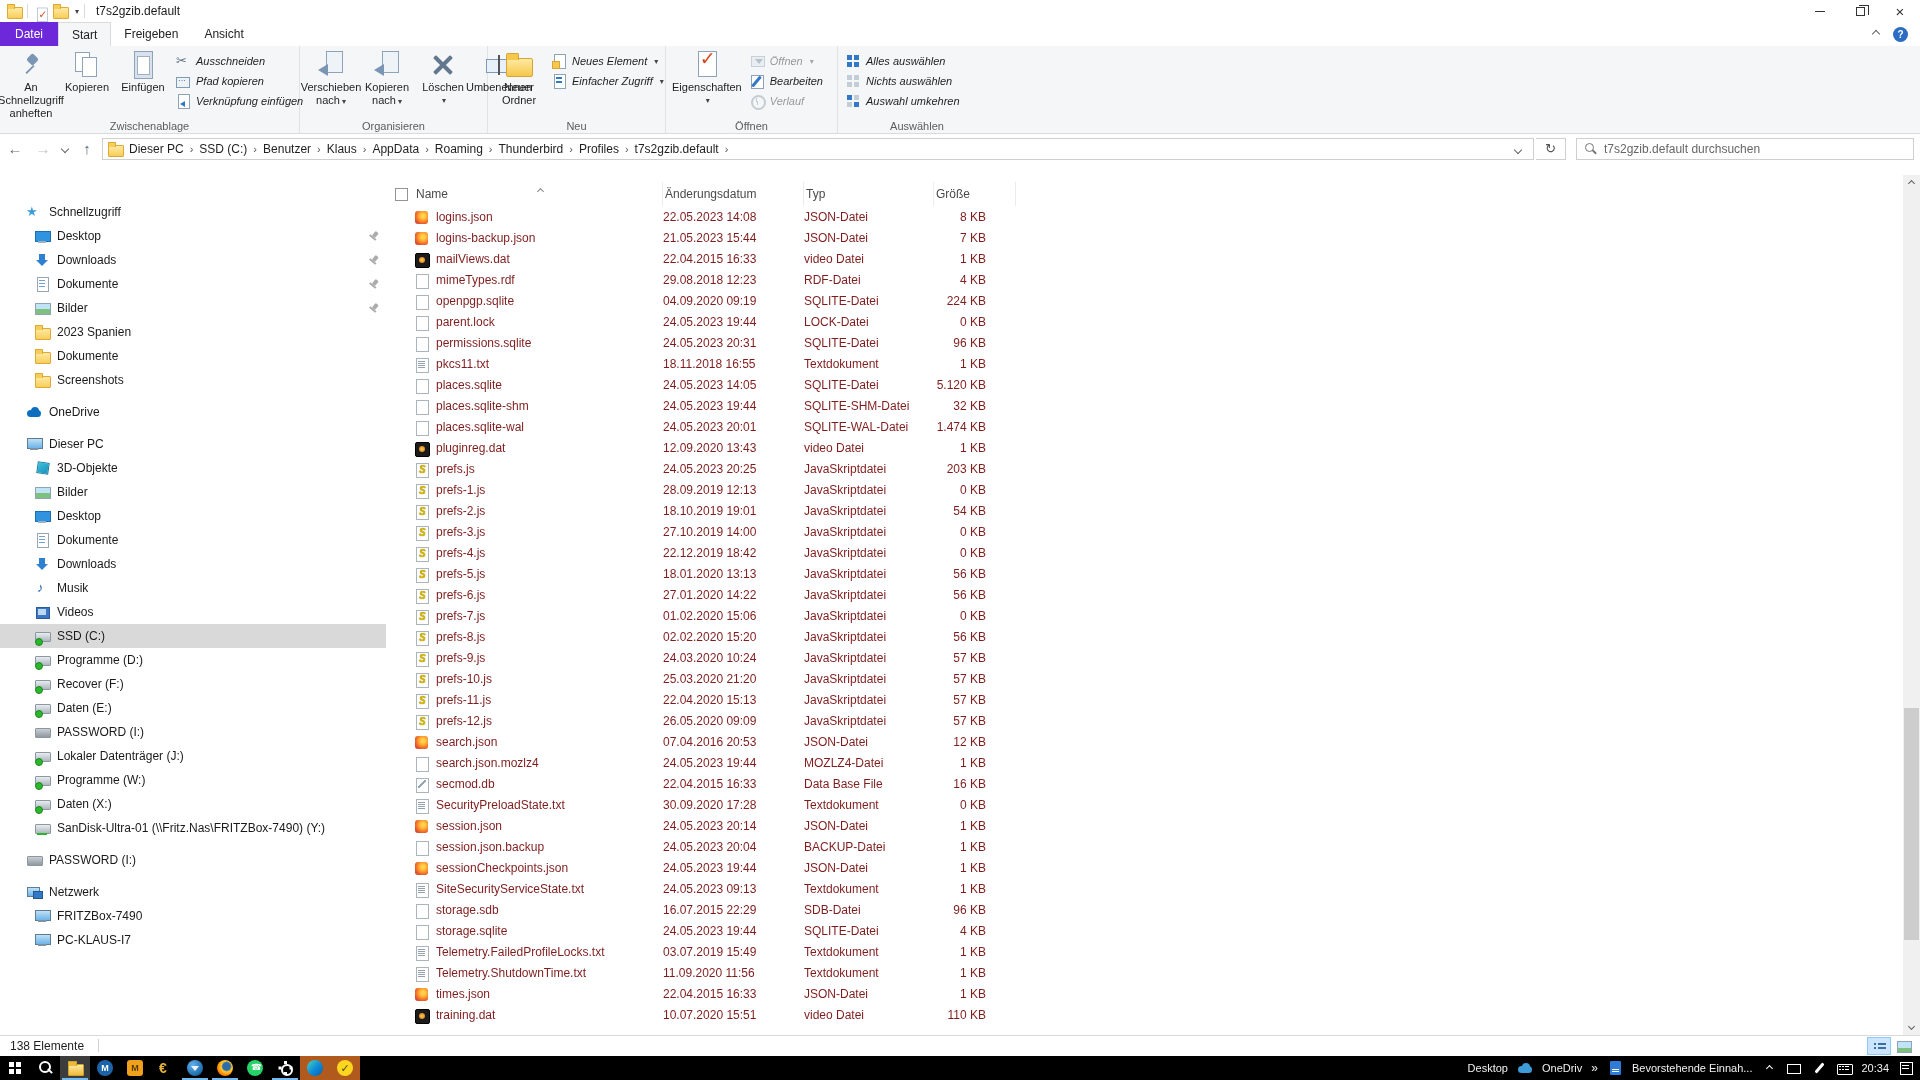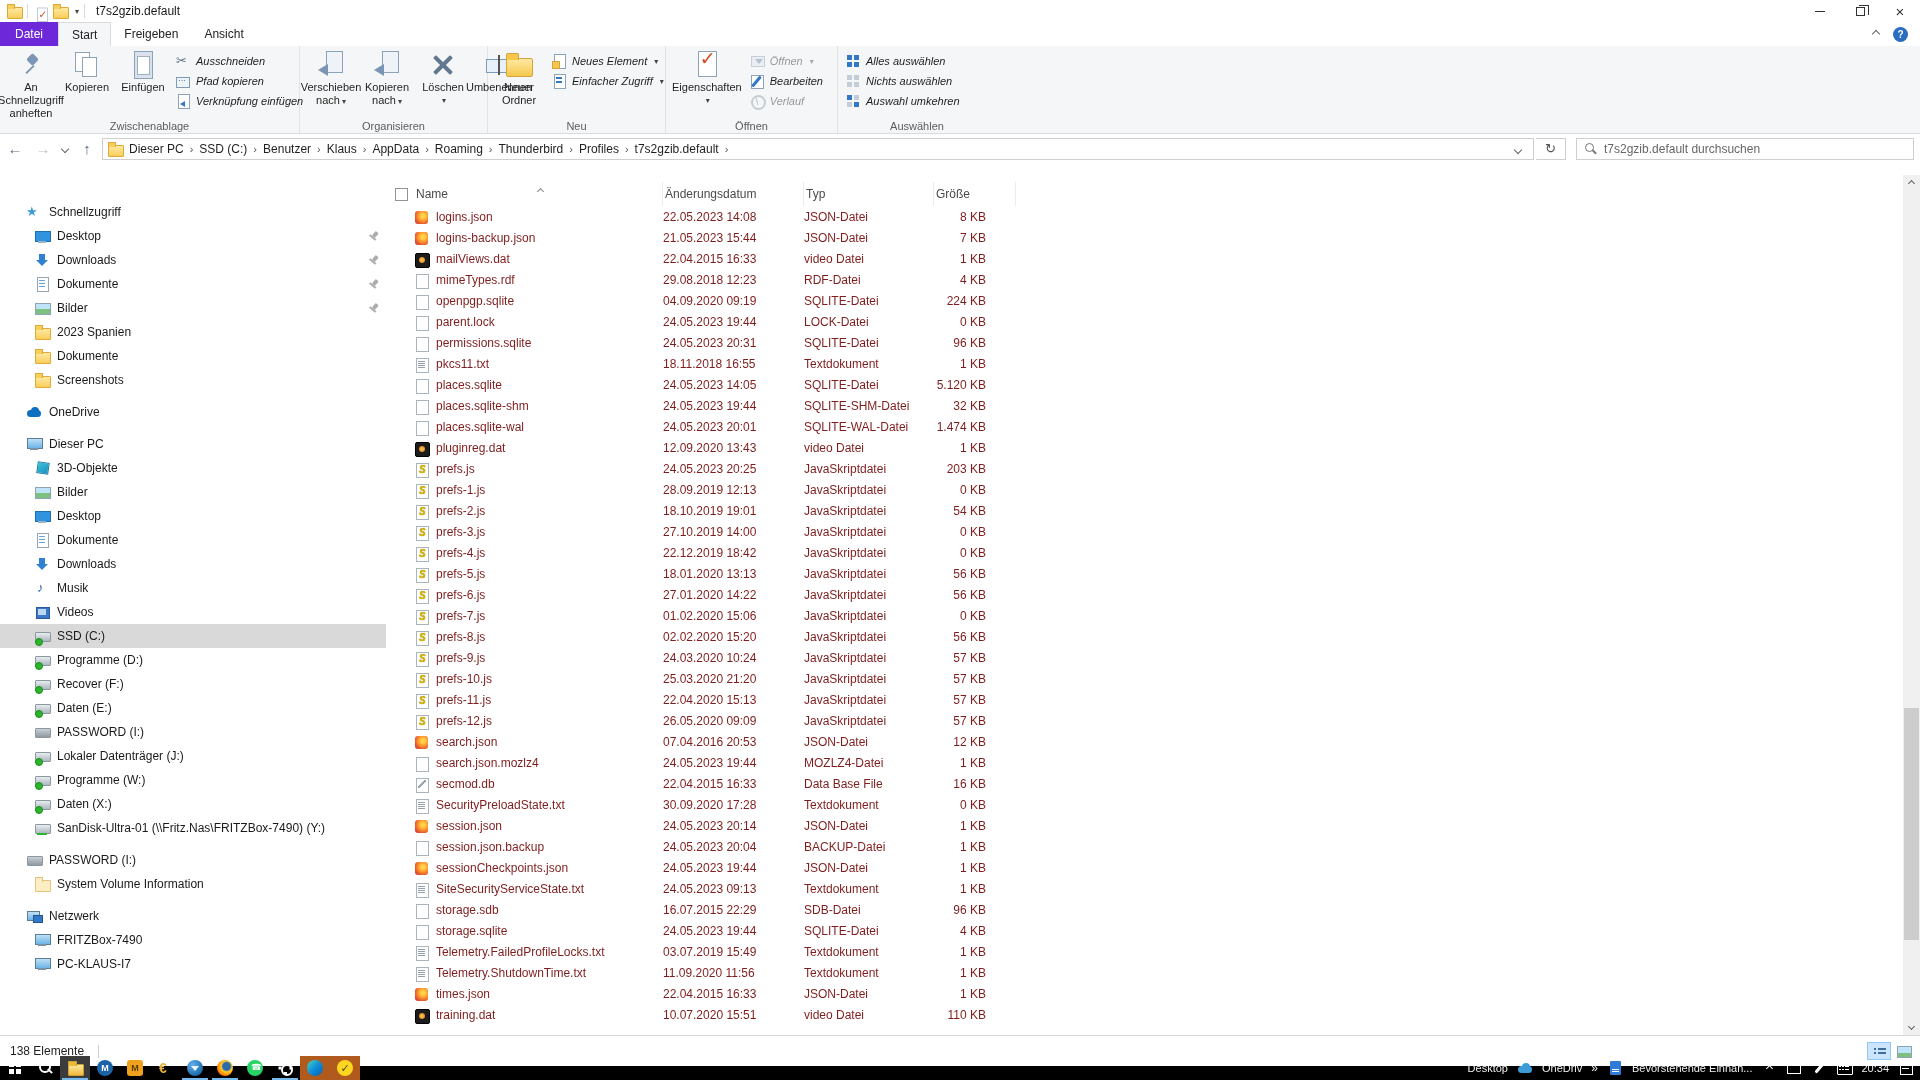--- a/index.html
+++ b/index.html
@@ -158,21 +158,21 @@
 .fi-dat::after{content:"";position:absolute;left:5px;top:5px;width:6px;height:6px;border-radius:50%;background:radial-gradient(circle,#ffd24a,#d2691e);}
 
 
 .vscroll{position:absolute;right:0;top:12px;bottom:0;width:17px;background:#f0f0f0;}
 .sb-btn{position:absolute;left:0;width:17px;height:17px;display:flex;align-items:center;justify-content:center;}
 .sb-btn.up{top:0;}.sb-btn.down{bottom:0;}
 .sb-btn .chev{border-color:#606060;width:5px;height:5px;}
 .sb-thumb{position:absolute;left:1px;width:15px;top:62%;height:27%;background:#cdcdcd;}
 
 
-.statusbar{height:31px;border-top:1px solid #d9d9d9;display:flex;align-items:center;padding-left:10px;font-size:12px;color:#1f1f1f;background:#fff;justify-content:center;}
+.statusbar{height:20px;border-top:1px solid #d9d9d9;display:flex;align-items:center;padding-left:10px;font-size:12px;color:#1f1f1f;background:#fff;justify-content:center;}
 .status-div{width:1px;height:13px;background:#d0d0d0;margin-left:14px;}
 .viewbtns{margin-left:auto;display:flex;padding-right:4px;gap:1px;}
 .viewbtn{width:24px;height:18px;display:flex;align-items:center;justify-content:center;position:relative;}
 .viewbtn.selected{background:#cce5ff;border:1px solid #90c8f6;}
 .vb-details::before{content:"";position:absolute;left:6px;top:5px;width:2px;height:2px;background:#3c6e9e;box-shadow:0 4px 0 #3c6e9e;}
 .vb-details::after{content:"";position:absolute;left:10px;top:5px;width:8px;height:2px;background:#3c6e9e;box-shadow:0 4px 0 #3c6e9e;}
 .vb-thumbs::before{content:"";position:absolute;left:5px;top:4px;width:13px;height:10px;background:linear-gradient(180deg,#bfe3f7 55%,#7ec07e 55%);border:1px solid #8fa4b8;}
 
 
 .taskbar{height:24px;background:#000;display:flex;align-items:stretch;color:#f0f0f0;}
@@ -524,24 +524,20 @@
         </div>
         <div class="side-item lvl1">
           <span class="ic ic-network-drive"></span>
           <span class="side-label">SanDisk-Ultra-01 (\\Fritz.Nas\FRITZBox-7490) (Y:)</span>
         </div>
         <div class="side-gap"></div>
         <div class="side-item lvl0">
           <span class="ic ic-drive-plain"></span>
           <span class="side-label">PASSWORD (I:)</span>
         </div>
-        <div class="side-item lvl1">
-          <span class="ic ic-folder-pale"></span>
-          <span class="side-label">System Volume Information</span>
-        </div>
         <div class="side-gap"></div>
         <div class="side-item lvl0">
           <span class="ic ic-network"></span>
           <span class="side-label">Netzwerk</span>
         </div>
         <div class="side-item lvl1">
           <span class="ic ic-network-pc"></span>
           <span class="side-label">FRITZBox-7490</span>
         </div>
         <div class="side-item lvl1">

